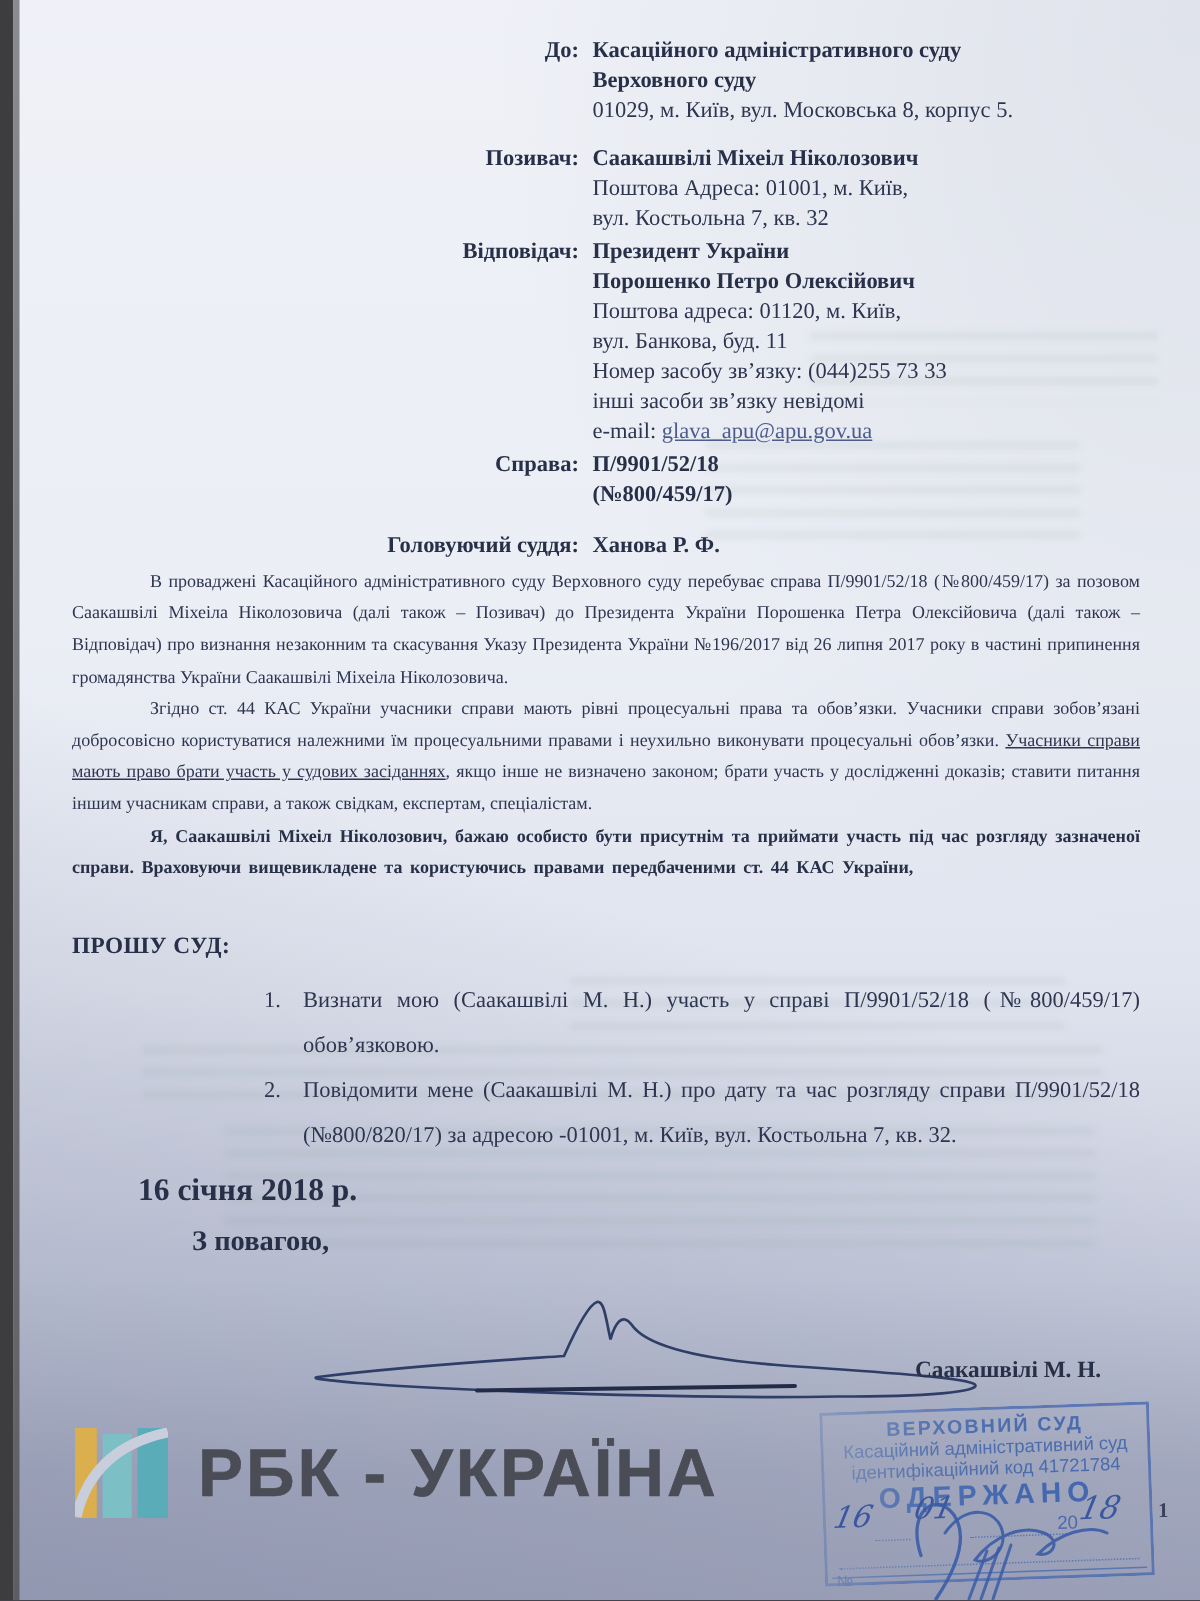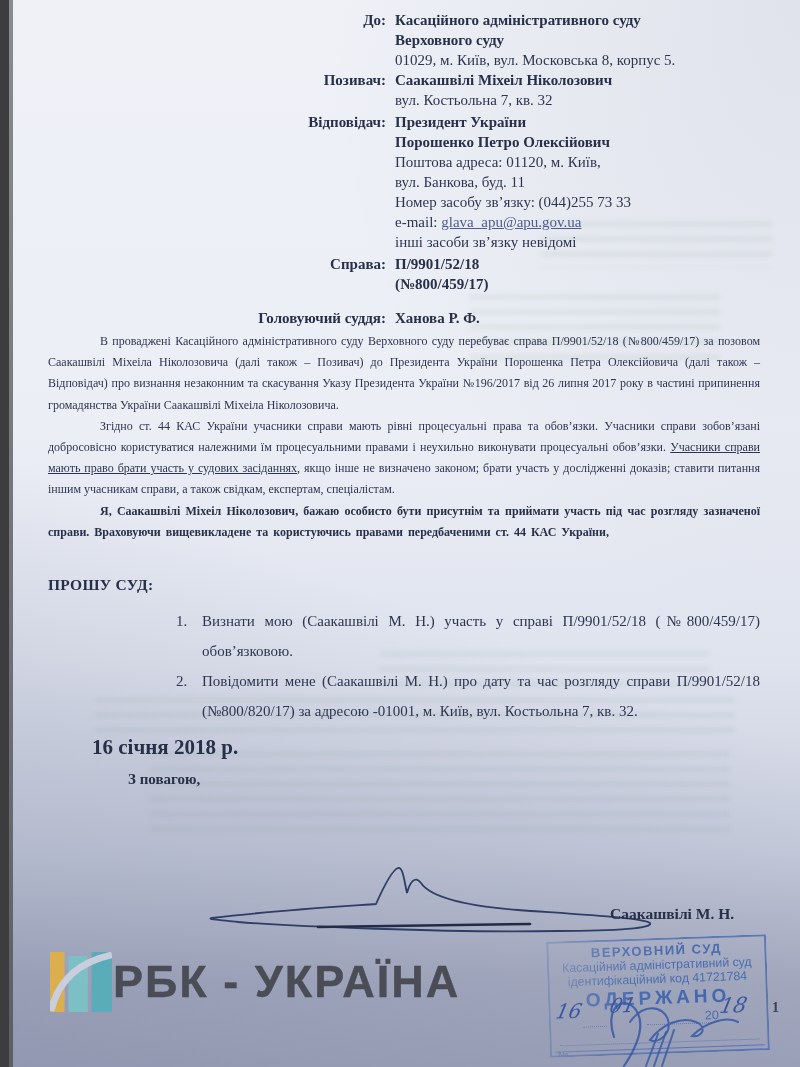--- a/index.html
+++ b/index.html
@@ -13,60 +13,60 @@
       linear-gradient(200deg, rgba(0,0,0,0) 55%, rgba(55,65,105,0.10) 72%, rgba(55,65,105,0.20) 100%),
       linear-gradient(180deg, #eff1f7 0%, #ebeef5 40%, #dfe3ee 62%, #c8cddd 80%, #adb2c6 92%, #a8adc2 100%);
     color:#2e3550;
   }
   
   .edge-dark{position:absolute;left:0;top:0;width:9px;height:1067px;background:#3d3d40;}
   .edge-light{position:absolute;left:9px;top:0;width:4px;height:1067px;background:linear-gradient(180deg,#8a8b90,#6f7075 60%,#5d5e63);}
 
   .content{
     position:absolute;left:12px;top:0;width:776px;
-    padding:10px 28px 0 36px;box-sizing:border-box;
+    padding:24px 28px 0 36px;box-sizing:border-box;
   }
 
   
   .hrow{display:grid;grid-template-columns:338px 1fr;column-gap:9px;line-height:20px;font-size:15px;}
   .hrow .lbl{text-align:right;font-weight:bold;color:#273048;}
   .hrow .val div{min-height:20px;}
   .b{font-weight:bold;color:#273048;}
-  .mt12{} .mt2{margin-top:2px;} .mt14{margin-top:14px;}
+  .mt12{margin-top:12px;} .mt2{margin-top:2px;} .mt14{margin-top:14px;}
   .email{color:#4d5c8d;text-decoration:underline;}
 
   
   .title{margin-top:17px;text-align:center;font-weight:bold;font-size:15.5px;color:#273048;}
   .para{margin:0;text-align:justify;font-size:12px;line-height:21.2px;text-indent:52px;}
   .para.first{margin-top:3px;}
   .para.boldp{font-weight:bold;color:#273048;word-spacing:2px;}
   .u2{text-decoration:underline;}
 
   .ask{margin-top:33px;text-align:left;font-weight:bold;font-size:15.5px;color:#273048;letter-spacing:.3px;}
 
   .reqs{margin-top:12px;padding-left:128px;}
   .req{display:flex;font-size:15px;line-height:30px;}
   .req-num{flex:0 0 26px;}
   .req-text{flex:1;text-align:justify;}
 
   .date{margin-top:9px;margin-left:44px;font-weight:bold;font-size:21px;color:#273048;}
-  .closing{margin-top:11px;margin-left:80px;font-weight:bold;font-size:15px;color:#273048;}
+  .closing{margin-top:11px;margin-left:80px;font-weight:bold;font-size:19px;color:#273048;}
 
   .signer{position:absolute;left:610px;top:905px;font-weight:bold;font-size:15.5px;color:#273048;}
   .pagenum{position:absolute;left:772px;top:1000px;font-weight:bold;font-size:14px;color:#3a4158;}
 
   
   .sig{position:absolute;left:198px;top:860px;}
 
   
   .ghost{position:absolute;opacity:.34;filter:blur(2.4px);pointer-events:none;
     background:repeating-linear-gradient(180deg, rgba(104,140,122,0.38) 0px, rgba(104,140,122,0.38) 4px, transparent 4px, transparent 15px);}
 
   
-  .watermark{position:absolute;left:50px;top:952px;display:flex;align-items:center;gap:1px;}
+  .watermark{position:absolute;left:50px;top:952px;display:flex;align-items:center;gap:20px;}
   .wm-text{font-family:"Liberation Sans", sans-serif;font-size:45px;letter-spacing:2px;color:#4a4d55;font-weight:bold;-webkit-text-stroke:.4px #4a4d55;}
 
   
   .stamp{
     position:absolute;left:548px;top:938px;width:220px;height:116px;
     border:2.5px solid rgba(72,106,176,.8);
     transform:rotate(-2deg);
     font-family:"Liberation Sans", sans-serif;color:#4a6cae;
     padding:3px 4px 0 4px;box-sizing:border-box;
     -webkit-mask-image:linear-gradient(100deg, rgba(0,0,0,.35) 0%, rgba(0,0,0,.85) 30%, #000 55%);
@@ -111,34 +111,35 @@
         <div class="b">Касаційного адміністративного суду</div>
         <div class="b">Верховного суду</div>
         <div>01029, м. Київ, вул. Московська 8, корпус 5.</div>
       </div>
     </div>
 
     <div class="hrow mt12">
       <div class="lbl">Позивач:</div>
       <div class="val">
         <div class="b">Саакашвілі Міхеіл Ніколозович</div>
+        <div>Поштова Адреса: 01001, м. Київ,</div>
         <div>вул. Костьольна 7, кв. 32</div>
       </div>
     </div>
 
     <div class="hrow mt2">
       <div class="lbl">Відповідач:</div>
       <div class="val">
         <div class="b">Президент України</div>
         <div class="b">Порошенко Петро Олексійович</div>
         <div>Поштова адреса: 01120, м. Київ,</div>
         <div>вул. Банкова, буд. 11</div>
         <div>Номер засобу зв’язку: (044)255 73 33</div>
+        <div>інші засоби зв’язку невідомі</div>
         <div><span>e-mail: </span><span class="email">glava_apu@apu.gov.ua</span></div>
-        <div>інші засоби зв’язку невідомі</div>
       </div>
     </div>
 
     <div class="hrow mt2">
       <div class="lbl">Справа:</div>
       <div class="val">
         <div class="b">П/9901/52/18</div>
         <div class="b">(№800/459/17)</div>
       </div>
     </div>

